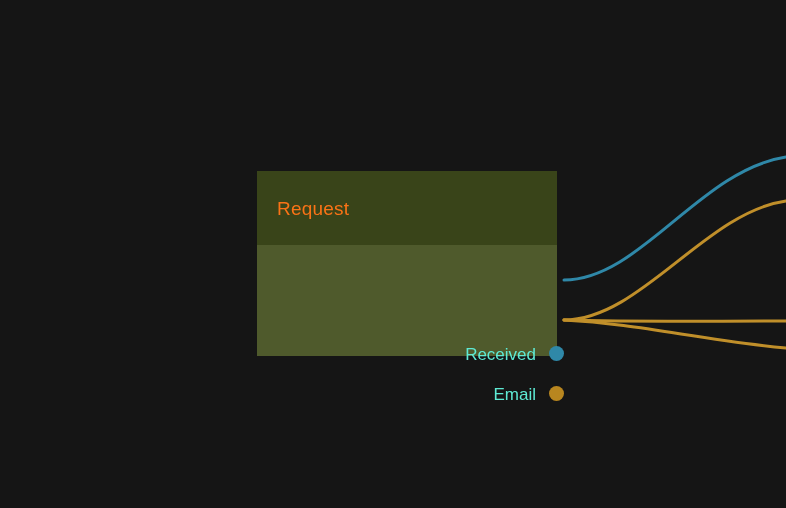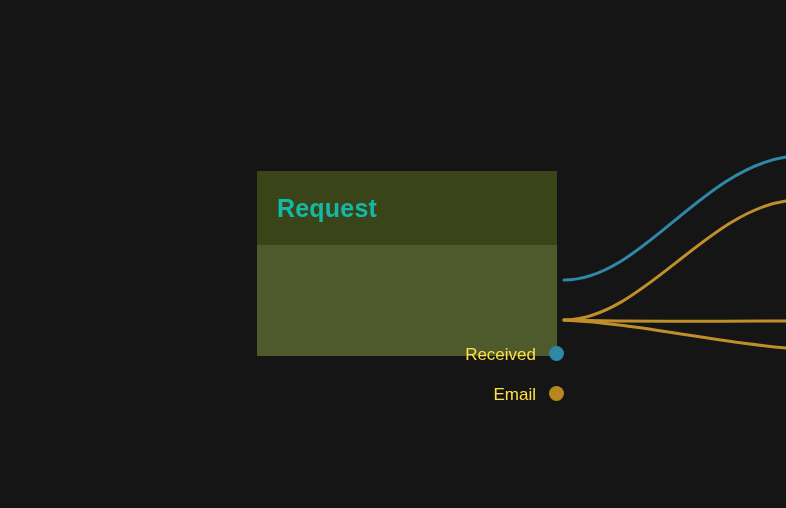--- a/index.html
+++ b/index.html
@@ -34,44 +34,44 @@
   }
   .node-header {
     height: 74px;
     background: #394419;
     display: flex;
     align-items: center;
     box-sizing: border-box;
     padding-left: 20px;
   }
   .node-title {
-    color: #14b8a6;
-    font-size: 25px;
-    font-weight: bold;
+    color: #f97316;
+    font-size: 19px;
+    font-weight: normal;
     letter-spacing: 0.2px;
     line-height: 1;
   }
   .node-body {
     height: 111px;
     background: #4f5a2c;
     position: relative;
     box-sizing: border-box;
   }
   .port-row {
     position: absolute;
     right: 0;
     height: 20px;
     display: flex;
     align-items: center;
     justify-content: flex-end;
   }
   .port-row-received { top: 99px; }
   .port-row-email    { top: 139px; padding-left: 40px; }
   .port-label {
-    color: #fde047;
+    color: #5eead4;
     font-size: 17px;
     line-height: 1;
     white-space: nowrap;
     padding-right: 21px;
   }
   .port-dot {
     position: absolute;
     width: 15px;
     height: 15px;
     border-radius: 50%;

